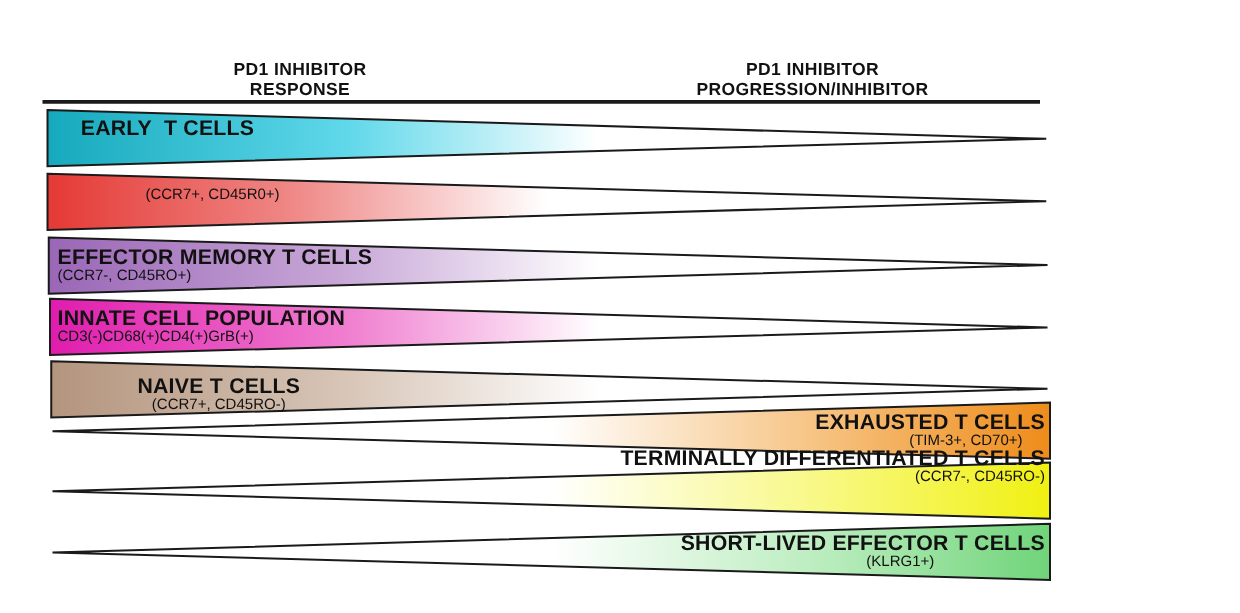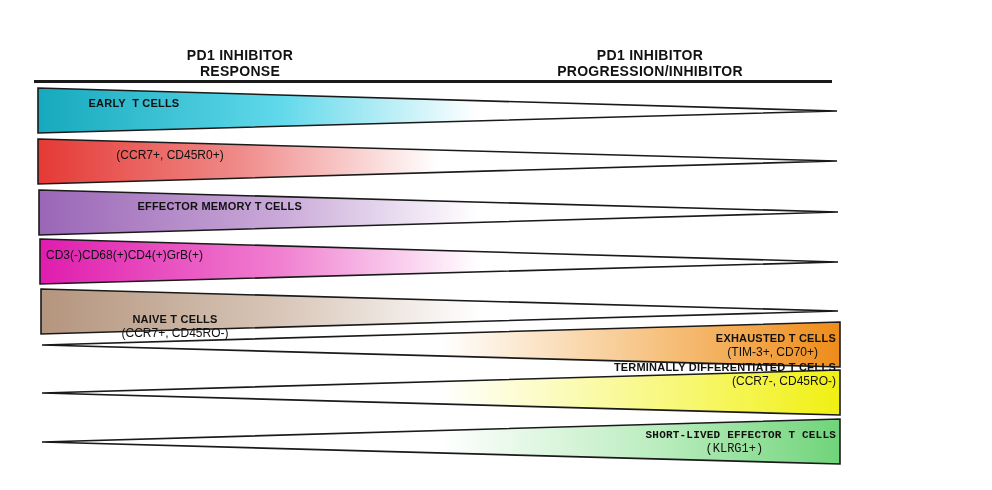--- a/index.html
+++ b/index.html
@@ -3,21 +3,21 @@
 <meta charset="utf-8">
 <style>
   html, body { margin:0; padding:0; background:#ffffff; }
   body { width:992px; height:490px; position:relative; overflow:hidden;
          font-family:"Liberation Sans", sans-serif; }
   .hdr { position:absolute; text-align:center; font-weight:bold; font-size:14px;
          line-height:16px; color:#111; letter-spacing:0.3px; }
   .rule { position:absolute; left:34px; top:80px; width:798px; height:3px; background:#1a1a1a; }
   svg.wedges { position:absolute; left:0; top:0; }
   .lbl { position:absolute; font-size:12px; line-height:14px; color:#111; white-space:nowrap; }
-  .lbl .t { font-weight:bold; font-size:11px; letter-spacing:0.2px; display:block; }
+  .lbl .t { font-weight:bold; font-size:17px; letter-spacing:0.2px; display:block; }
   .lbl .m { display:block; }
 </style>
 </head>
 <body>
 
 <div class="hdr" style="left:140px; top:47px; width:200px;">
   <span>PD1 INHIBITOR</span><br>
   <span>RESPONSE</span>
 </div>
 <div class="hdr" style="left:450px; top:47px; width:400px;">
@@ -88,35 +88,37 @@
     <polygon points="42,442 840,419 840,464" fill="url(#gGreen)"></polygon>
   </g>
 </svg>
 
 <div class="lbl" style="left:44px; top:96px; text-align:center; width:180px;">
   <span class="t" style="white-space:pre;">EARLY  T CELLS</span>
 </div>
 <div class="lbl" style="left:46px; top:148px; text-align:center; width:248px;">
   <span class="m">(CCR7+, CD45R0+)</span>
 </div>
-<div class="lbl" style="left:46px; top:199px; text-align:right; width:256px;">
+<div class="lbl" style="left:46px; top:199px; text-align:left; width:256px;">
   <span class="t">EFFECTOR MEMORY T CELLS</span>
+  <span class="m">(CCR7-, CD45RO+)</span>
 </div>
 <div class="lbl" style="left:46px; top:248px; text-align:left;">
+  <span class="t">INNATE CELL POPULATION</span>
   <span class="m">CD3(-)CD68(+)CD4(+)GrB(+)</span>
 </div>
-<div class="lbl" style="left:86px; top:312px; text-align:center; width:178px;">
+<div class="lbl" style="left:86px; top:302px; text-align:center; width:178px;">
   <span class="t">NAIVE T CELLS</span>
   <span class="m">(CCR7+, CD45RO-)</span>
 </div>
 
 <div class="lbl" style="right:156px; top:331px; text-align:right;">
   <span class="t">EXHAUSTED T CELLS</span>
   <span class="m" style="padding-right:18px;">(TIM-3+, CD70+)</span>
 </div>
 <div class="lbl" style="right:156px; top:360px; text-align:right;">
   <span class="t">TERMINALLY DIFFERENTIATED T CELLS</span>
   <span class="m" style="padding-left:40px;">(CCR7-, CD45RO-)</span>
 </div>
-<div class="lbl" style="right:156px; top:428px; text-align:left;font-family:Liberation Mono, monospace;">
+<div class="lbl" style="right:156px; top:428px; text-align:center;">
   <span class="t">SHORT-LIVED EFFECTOR T CELLS</span>
   <span class="m" style="padding-left:60px;">(KLRG1+)</span>
 </div>
 
 </body></html>

